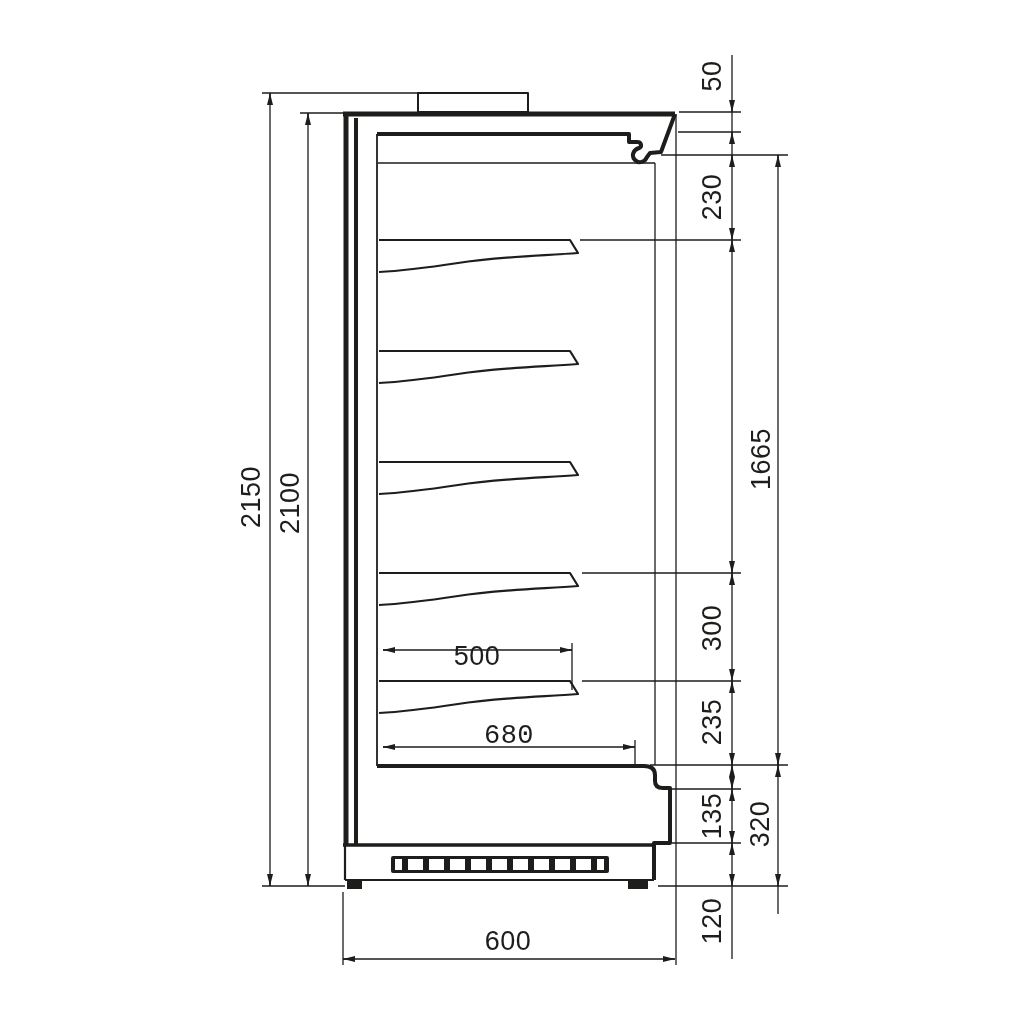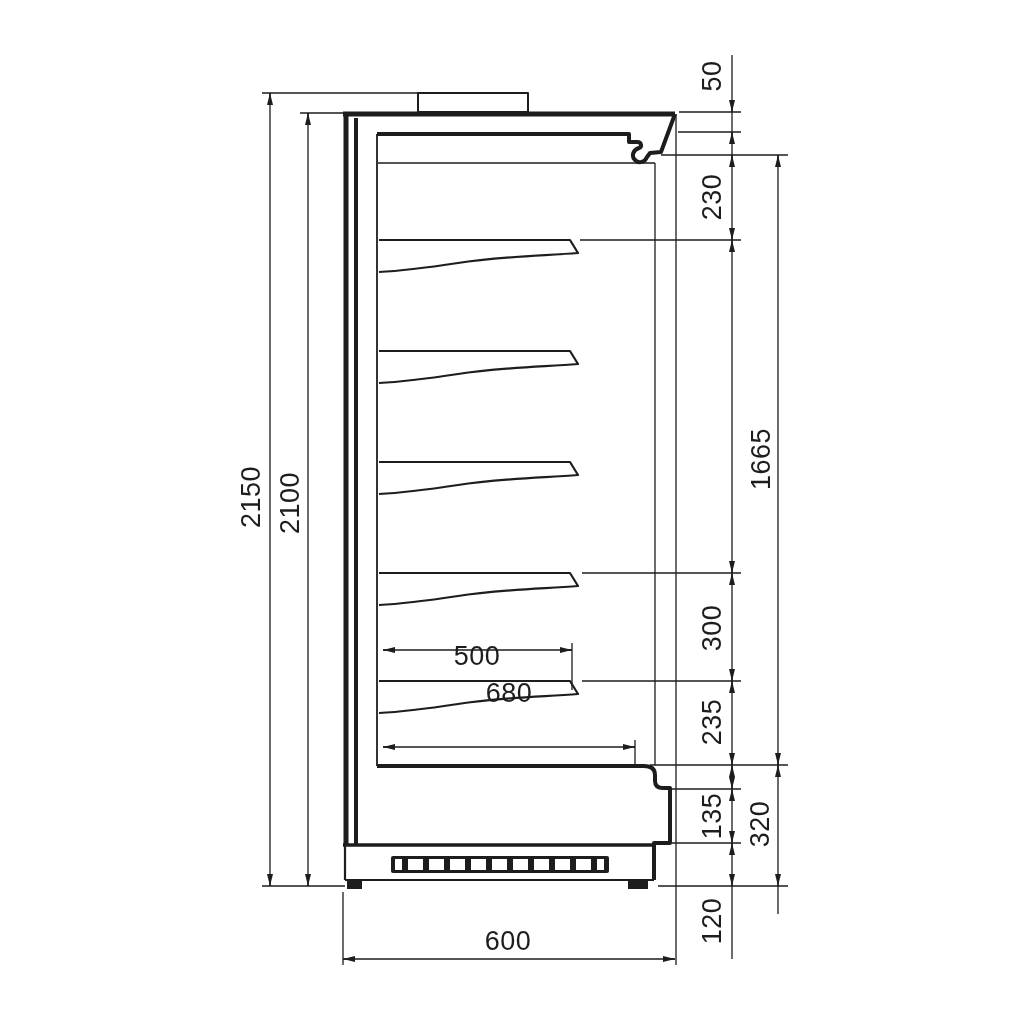--- a/index.html
+++ b/index.html
@@ -162,16 +162,16 @@
 <div class="lbl v" style="left:290px;top:503px;">2100</div>
 <div class="lbl v" style="left:712px;top:76px;">50</div>
 <div class="lbl v" style="left:712px;top:197px;">230</div>
 <div class="lbl v" style="left:761px;top:459px;">1665</div>
 <div class="lbl v" style="left:712px;top:628px;">300</div>
 <div class="lbl v" style="left:712px;top:722px;">235</div>
 <div class="lbl v" style="left:712px;top:816px;">135</div>
 <div class="lbl v" style="left:760px;top:824px;">320</div>
 <div class="lbl v" style="left:712px;top:921px;">120</div>
 <div class="lbl" style="left:477px;top:633px;margin-top:23px;">500</div>
-<div class="lbl" style="left:509px;top:693px;">680</div>
+<div class="lbl" style="left:509px;top:736px;font-family:Liberation Mono, monospace;">680</div>
 <div class="lbl" style="left:508px;top:941px;">600</div>
 
 </div>
 
 </body></html>

